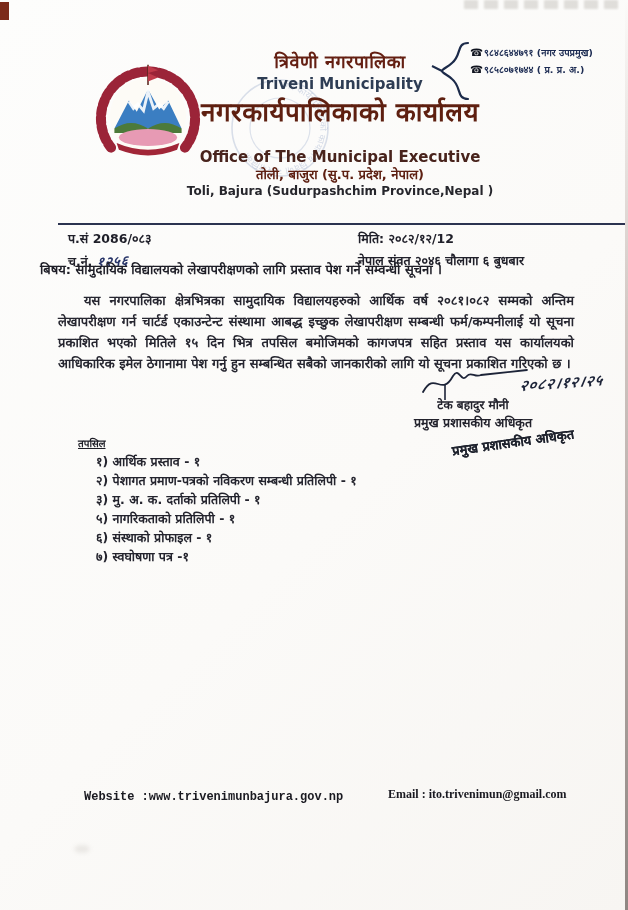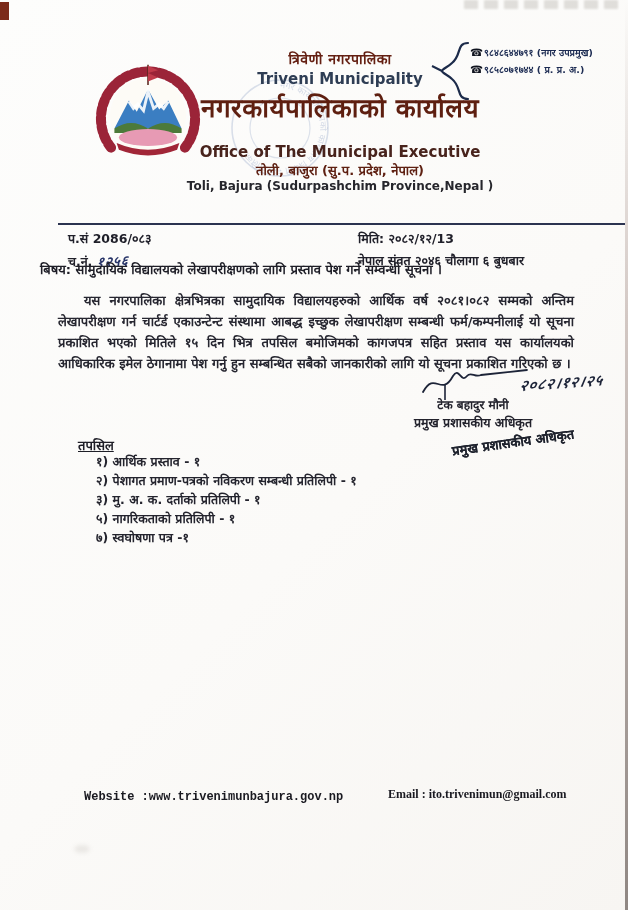--- a/index.html
+++ b/index.html
@@ -12,21 +12,21 @@
   .corner-mark{position:absolute;left:0;top:2px;width:9px;height:18px;background:#7c2a1a;filter:blur(.6px);}
   .top-streak{position:absolute;right:4px;top:0;width:160px;height:9px;opacity:.28;
     background:repeating-linear-gradient(90deg,#9a948c 0 14px,transparent 14px 20px);filter:blur(1px);}
   .edge-strip{position:absolute;right:0;top:0;width:3px;height:100%;
     background:linear-gradient(to bottom,rgba(80,60,45,0) 0%,rgba(90,50,40,.25) 35%,rgba(40,25,20,.5) 100%);}
   .smudge{position:absolute;left:74px;top:845px;width:16px;height:8px;background:#b9b4ad;opacity:.25;border-radius:50%;filter:blur(2px);}
 
   
   .emblem{position:absolute;left:92px;top:58px;width:112px;height:112px;}
   .head-center{position:absolute;left:168px;top:52px;width:344px;text-align:center;line-height:1.1;}
-  .muni-np{font-size:14px;font-weight:bold;color:#641f12;letter-spacing:.5px;}
+  .muni-np{font-size:18px;font-weight:bold;color:#641f12;letter-spacing:.5px;}
   .muni-en{font-size:15px;font-weight:bold;color:#2e3d54;margin-top:4px;}
   .office-np{font-size:26px;font-weight:bold;color:#5e1f10;margin-top:6px;letter-spacing:.5px;}
   .office-en{font-size:15px;font-weight:bold;color:#48231c;margin-top:22px;}
   .addr-np{font-size:13px;font-weight:bold;color:#5e2012;margin-top:3px;}
   .addr-en{font-size:12px;font-weight:bold;color:#26262c;margin-top:2px;}
   .stamp-mark{position:absolute;left:228px;top:76px;width:104px;height:104px;opacity:.55;}
 
   .phone-block{position:absolute;right:6px;top:44px;width:152px;}
   .phone-row{font-size:9.5px;font-weight:bold;color:#1c2b52;white-space:nowrap;line-height:16px;}
   .phone-glyph{color:#10141f;font-size:10.5px;margin-right:1px;}
@@ -52,21 +52,21 @@
     color:#1d2438;transform:rotate(-4deg) skewX(-14deg);letter-spacing:1px;white-space:nowrap;}
   .sig-name{position:absolute;left:408px;top:396px;width:130px;text-align:center;
     font-size:12px;font-weight:bold;color:#22222c;}
   .sig-desig{position:absolute;left:388px;top:414px;width:170px;text-align:center;
     font-size:12.5px;font-weight:bold;color:#22222c;}
   .sig-stamp{position:absolute;left:428px;top:433px;width:170px;text-align:center;
     font-size:13px;font-weight:bold;color:#1f232e;transform:rotate(-8deg);
     text-shadow:0 0 .6px #1f232e;}
 
   
-  .sched-head{position:absolute;left:78px;top:436px;font-size:13px;font-weight:bold;color:#1e1e27;
+  .sched-head{position:absolute;left:78px;top:436px;font-size:10px;font-weight:bold;color:#1e1e27;
     text-decoration:underline;}
   .sched-list{position:absolute;left:96px;top:453px;margin:0;padding:0;list-style:none;}
   .sched-list li{height:19px;font-size:12.5px;font-weight:600;color:#24242e;white-space:nowrap;}
 
   
   .footer-site{position:absolute;left:84px;top:790px;font-family:Liberation Mono, monospace;
     font-size:12px;font-weight:bold;color:#191920;}
   .footer-mail{position:absolute;left:388px;top:787px;font-family:"Liberation Serif",serif;
     font-size:12px;font-weight:bold;color:#191920;}
 </style>
@@ -129,21 +129,21 @@
   <div class="rule"></div>
 
   <div class="meta-left">
     <div>प.सं 2086/०८३</div>
     <div>
       <span>च.नं.</span>
       <span class="hand-num">१२५६</span>
     </div>
   </div>
   <div class="meta-right">
-    <div>मिति: २०८२/१२/13</div>
+    <div>मिति: २०८२/१२/12</div>
     <div>नेपाल संवत २०४६ चौलागा ६ बुधबार</div>
   </div>
 
   <div class="subject">बिषय: सामुदायिक विद्यालयको लेखापरीक्षणको लागि प्रस्ताव पेश गर्ने सम्वन्धी सूचना ।</div>
 
   <div class="body-par">यस नगरपालिका क्षेत्रभित्रका सामुदायिक विद्यालयहरुको आर्थिक वर्ष २०८१।०८२ सम्मको अन्तिम लेखापरीक्षण गर्न चार्टर्ड एकाउन्टेन्ट संस्थामा आबद्ध इच्छुक लेखापरीक्षण सम्बन्धी फर्म/कम्पनीलाई यो सूचना प्रकाशित भएको मितिले १५ दिन भित्र तपसिल बमोजिमको कागजपत्र सहित प्रस्ताव यस कार्यालयको आधिकारिक इमेल ठेगानामा पेश गर्नु हुन सम्बन्धित सबैको जानकारीको लागि यो सूचना प्रकाशित गरिएको छ ।</div>
 
   <svg class="sig-svg" viewBox="0 0 120 40">
     <path d="M8,30 C20,8 26,36 38,14 C44,4 46,22 52,14 C56,9 60,16 66,13 L112,8" fill="none" stroke="#1d2438" stroke-width="1.8" stroke-linecap="round"></path>
     <path d="M30,22 L30,38" fill="none" stroke="#1d2438" stroke-width="1.6"></path>
@@ -152,19 +152,20 @@
   <div class="sig-name">टेक बहादुर मौनी</div>
   <div class="sig-desig">प्रमुख प्रशासकीय अधिकृत</div>
   <div class="sig-stamp">प्रमुख प्रशासकीय अधिकृत</div>
 
   <div class="sched-head">तपसिल</div>
   <ol class="sched-list">
     <li>१) आर्थिक प्रस्ताव - १</li>
     <li>२) पेशागत प्रमाण-पत्रको नविकरण सम्बन्धी प्रतिलिपी - १</li>
     <li>३) मु. अ. क. दर्ताको प्रतिलिपी - १</li>
     <li>५) नागरिकताको प्रतिलिपी - १</li>
+    <li>६) संस्थाको प्रोफाइल - १</li>
     <li>७) स्वघोषणा पत्र -१</li>
   </ol>
 
   <div class="footer-site">Website :www.trivenimunbajura.gov.np</div>
   <div class="footer-mail">Email : ito.trivenimun@gmail.com</div>
 
 </div>
 
 </body></html>

